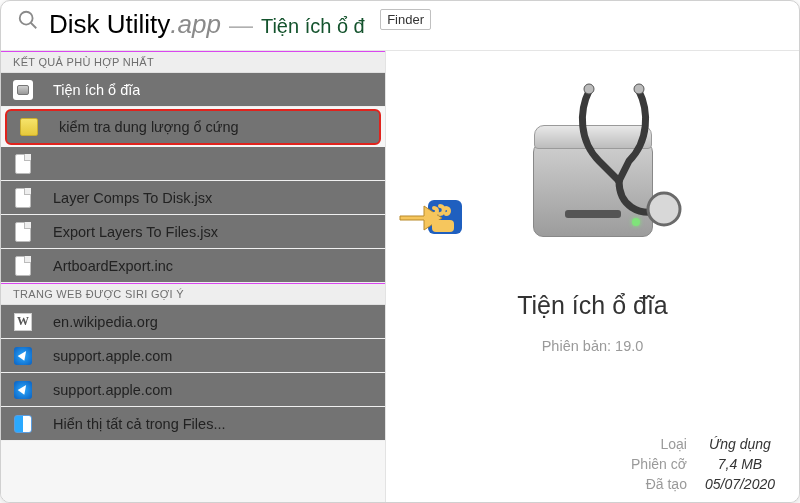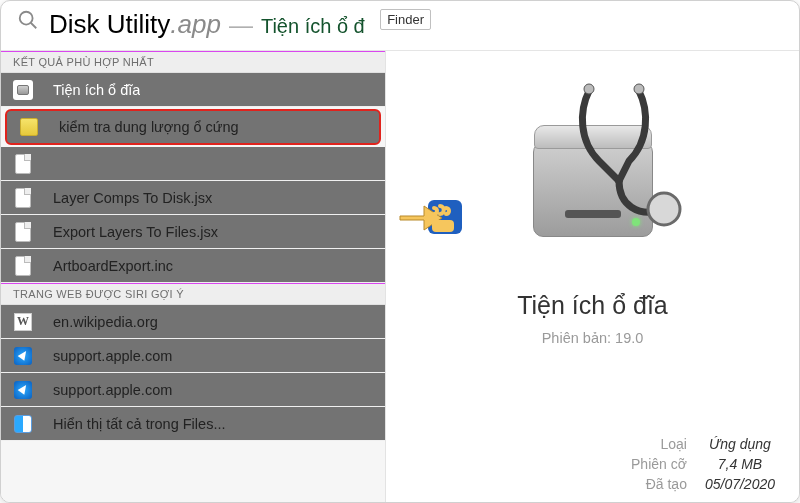--- a/index.html
+++ b/index.html
@@ -30,21 +30,21 @@
   .left .row:nth-child(n) { background:#737373;gap:20px; }
   .row.highlight-red { border:2px solid #e0231d; border-radius:6px; margin:2px 4px; height:36px; position:relative; z-index:2; }
   
   .app-icon { width:180px; height:180px; position:relative; }
   .hd-body { position:absolute; left:30px; top:55px; width:120px; height:95px; border-radius:10px; background:linear-gradient(180deg,#cfcfcf 0%, #9c9c9c 100%); border:1px solid #888; }
   .hd-body:before { content:""; position:absolute; left:0; right:0; top:-18px; height:22px; border-radius:10px 10px 4px 4px; background:linear-gradient(180deg,#e8e8e8,#bcbcbc); border:1px solid #9a9a9a; }
   .hd-slot { position:absolute; left:50%; transform:translateX(-50%); bottom:18px; width:56px; height:8px; border-radius:3px; background:#555; }
   .hd-led { position:absolute; right:12px; bottom:10px; width:8px; height:8px; border-radius:50%; background:#7fe37a; box-shadow:0 0 4px #7fe37a; }
   .steth { position:absolute; right:-6px; top:-6px; width:120px; height:150px; }
   .app-title { margin-top:24px; font-size:25px; color:#333; font-weight:400; }
-  .app-sub { margin-top:10px; font-size:14.5px; color:#9a9a9a; }
+  .app-sub { margin-top:18px; font-size:14.5px; color:#9a9a9a; }
   .meta { position:absolute; right:24px; bottom:10px; display:grid; grid-template-columns:auto auto; column-gap:18px; row-gap:4px; font-size:14px; }
   .meta .k { text-align:right; color:#9a9a9a; }
   .meta .v { text-align:center; color:#333;font-style:italic; }
   
   .pointer { position:absolute; left:394px; top:190px; width:70px; height:56px; z-index:30; }
   .safari-compass { width:18px; height:18px; border-radius:3px; background:radial-gradient(circle at 50% 50%, #2aa9ff 0%, #0a5fbf 100%); position:relative; display:flex; align-items:center; justify-content:center; }
   .safari-compass:after { content:""; position:absolute; width:0; height:0; border-left:4px solid transparent; border-right:4px solid transparent; border-bottom:9px solid #fff; transform:rotate(35deg) translate(0,-1px); }
   .file-ico { width:16px; height:20px; border:1px solid #bbb; border-radius:2px; background:#fff; position:relative; }
   .file-ico:before { content:""; position:absolute; right:-1px; top:-1px; width:6px; height:6px; background:#eee; border-left:1px solid #bbb; border-bottom:1px solid #bbb; }
   .note-ico { width:18px; height:18px; border-radius:2px; background:linear-gradient(180deg,#f6e36a,#e6c93c); border:1px solid #c9ad2e; }

